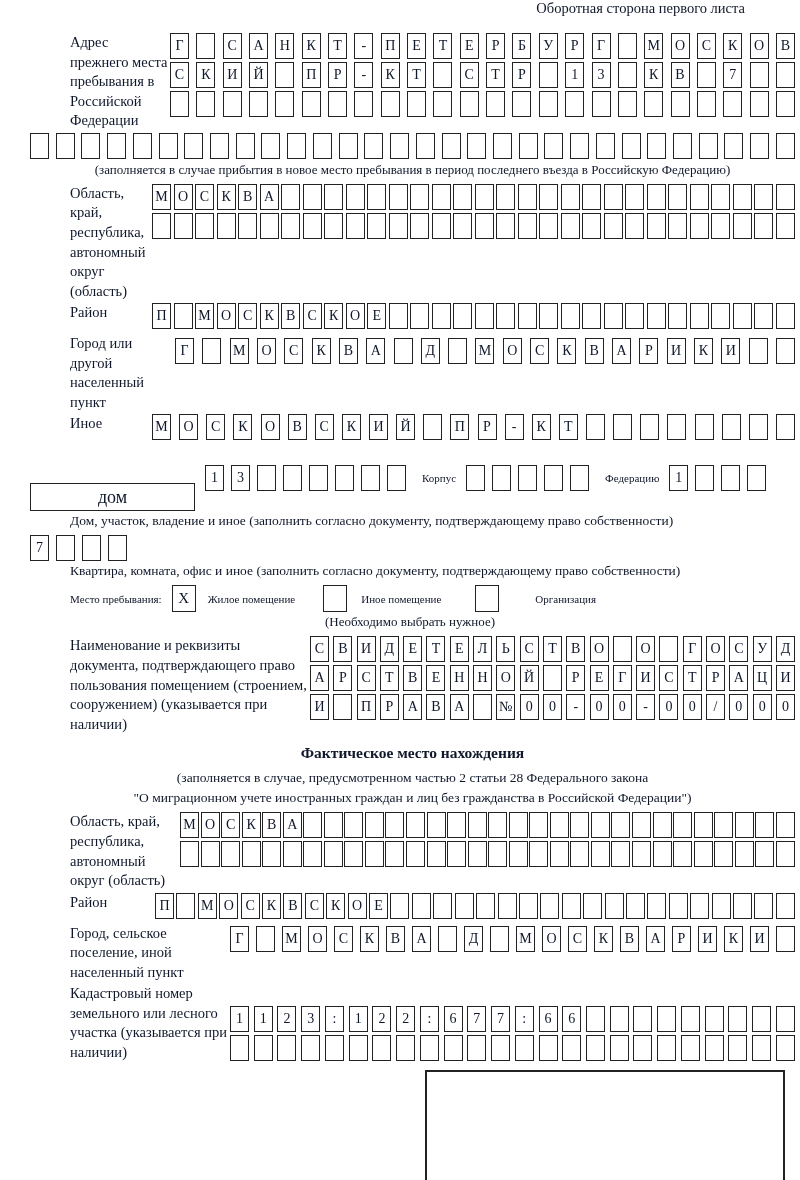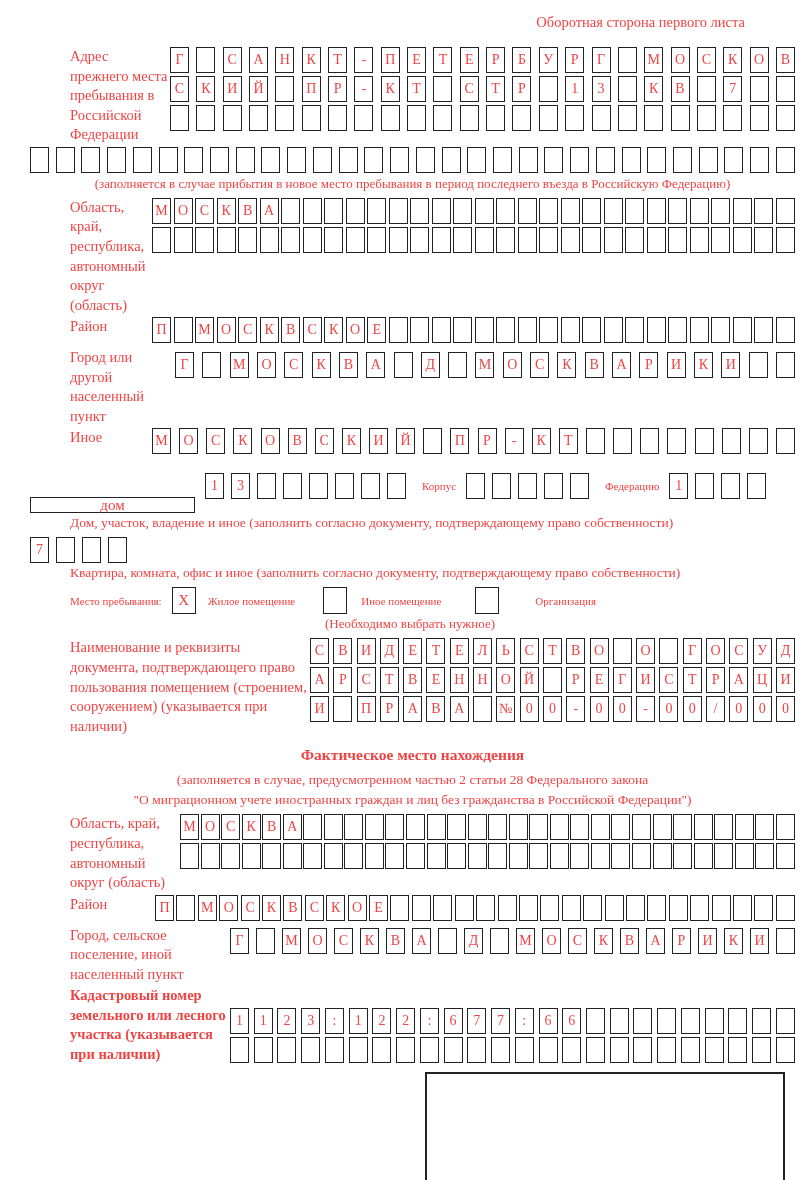--- a/index.html
+++ b/index.html
@@ -2,23 +2,23 @@
 <html lang="ru"><head>
 <meta charset="utf-8">
 <style>
   * { margin:0; padding:0; box-sizing:border-box; }
   html,body { background:#ffffff; }
   .page {
     position:relative;
     width:800px; height:1180px;
     margin:0 auto;
     background:#ffffff;
-    color:#ef4444;
+    color:#0f172a;
     font-family:"Liberation Serif","DejaVu Serif",serif;
-    padding:14px 5px 0 30px;
+    padding:0 5px 0 30px;
     overflow:hidden;
   }
   .header-note {
     text-align:right;
     font-size:14.5px;
     padding-right:50px;
     margin-bottom:16px;
   }
   
   .boxrow {
@@ -57,23 +57,23 @@
     margin:1px 0 6px 40px;
   }
   .section-title {
     font-size:15.5px;
     font-weight:bold;
     text-align:center;
     margin:4px 0 6px 0;
   }
   .longbox {
     border:1.6px solid #222;
-    height:16px;
+    height:28px;
     display:flex; align-items:center; justify-content:center;
-    font-size:15px;
+    font-size:18px;
     background:#fff;
     margin-top:38px;
   }
   .inline-row {
     display:flex; align-items:center;
     margin-bottom:2px;
   }
   .inline-label { font-size:11px; }
   .gapboxes { display:flex; gap:7px; }
   .checkrow {
@@ -668,21 +668,21 @@
           <span class="cb">Р</span>
           <span class="cb">И</span>
           <span class="cb">К</span>
           <span class="cb">И</span>
           <span class="cb"></span>
         </div>
     </div>
   </div>
 
   <div class="field">
-    <div class="field-label" style="flex:0 0 200px;font-weight:bold;">Кадастровый номер земельного или лесного участка (указывается при наличии)</div>
+    <div class="field-label" style="flex:0 0 200px;">Кадастровый номер земельного или лесного участка (указывается при наличии)</div>
     <div class="rows-stack" style="padding-top:22px;">
       <div class="boxrow">
           <span class="cb">1</span>
           <span class="cb">1</span>
           <span class="cb">2</span>
           <span class="cb">3</span>
           <span class="cb">:</span>
           <span class="cb">1</span>
           <span class="cb">2</span>
           <span class="cb">2</span>

